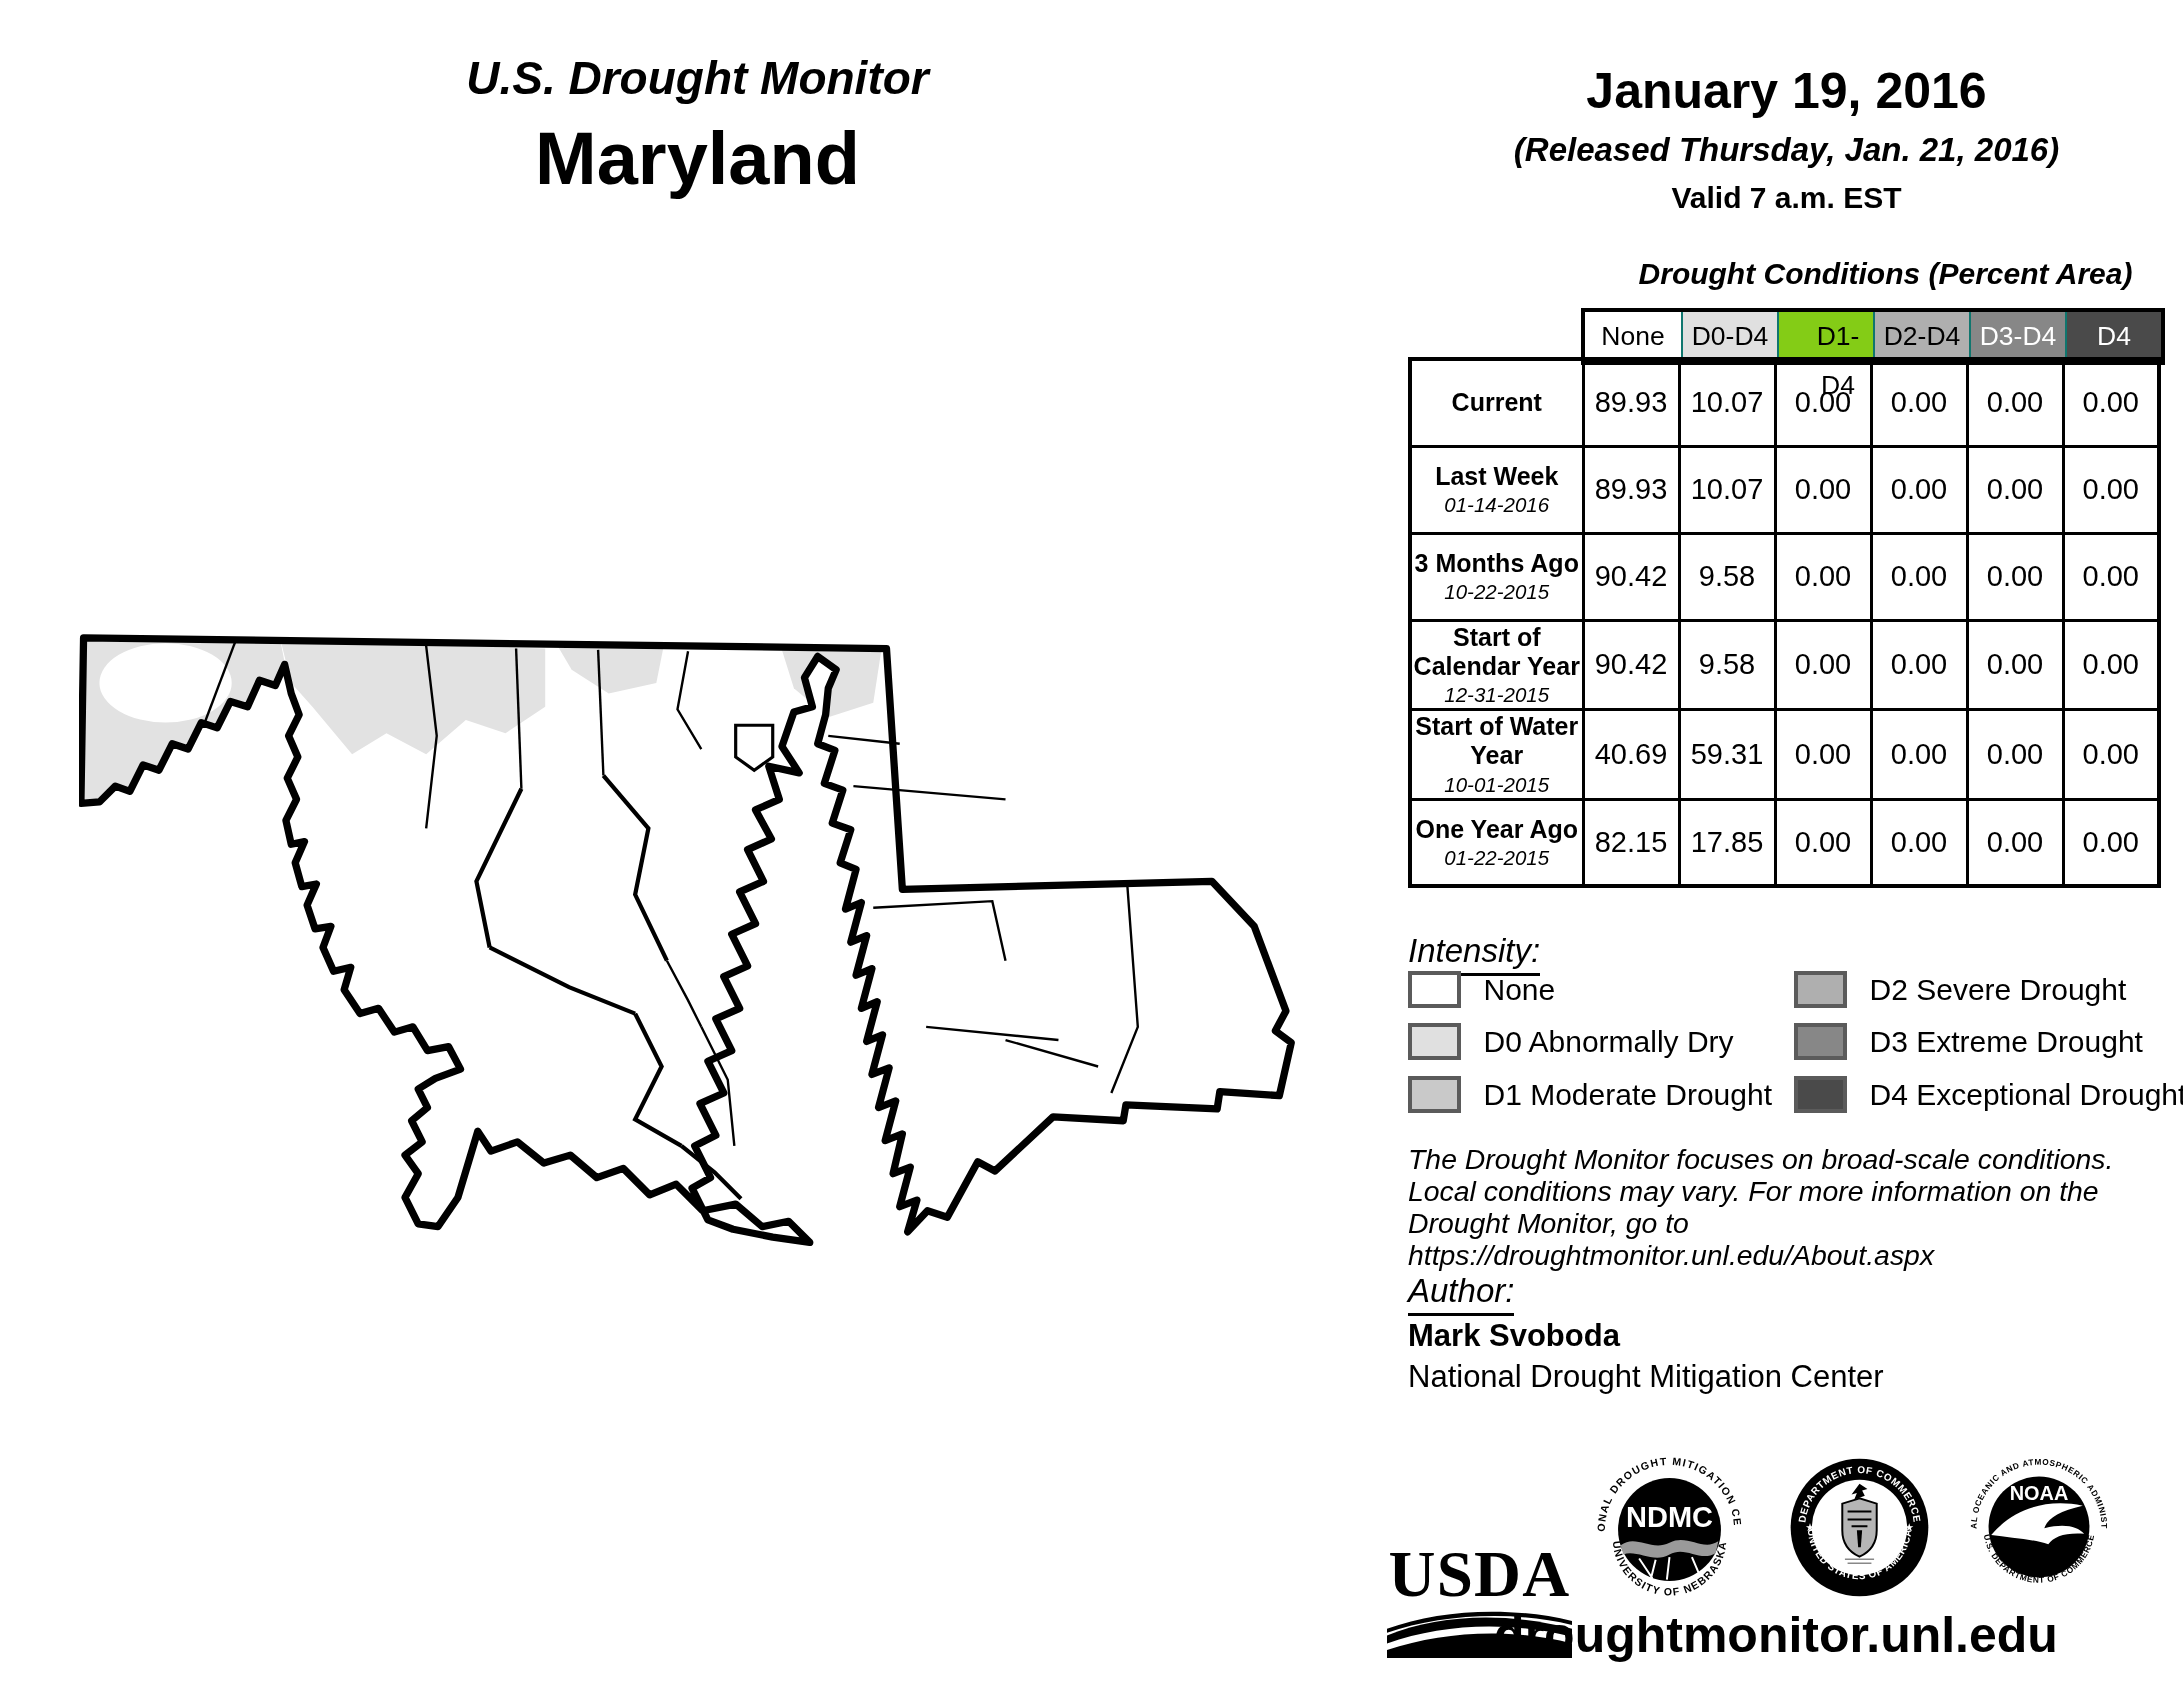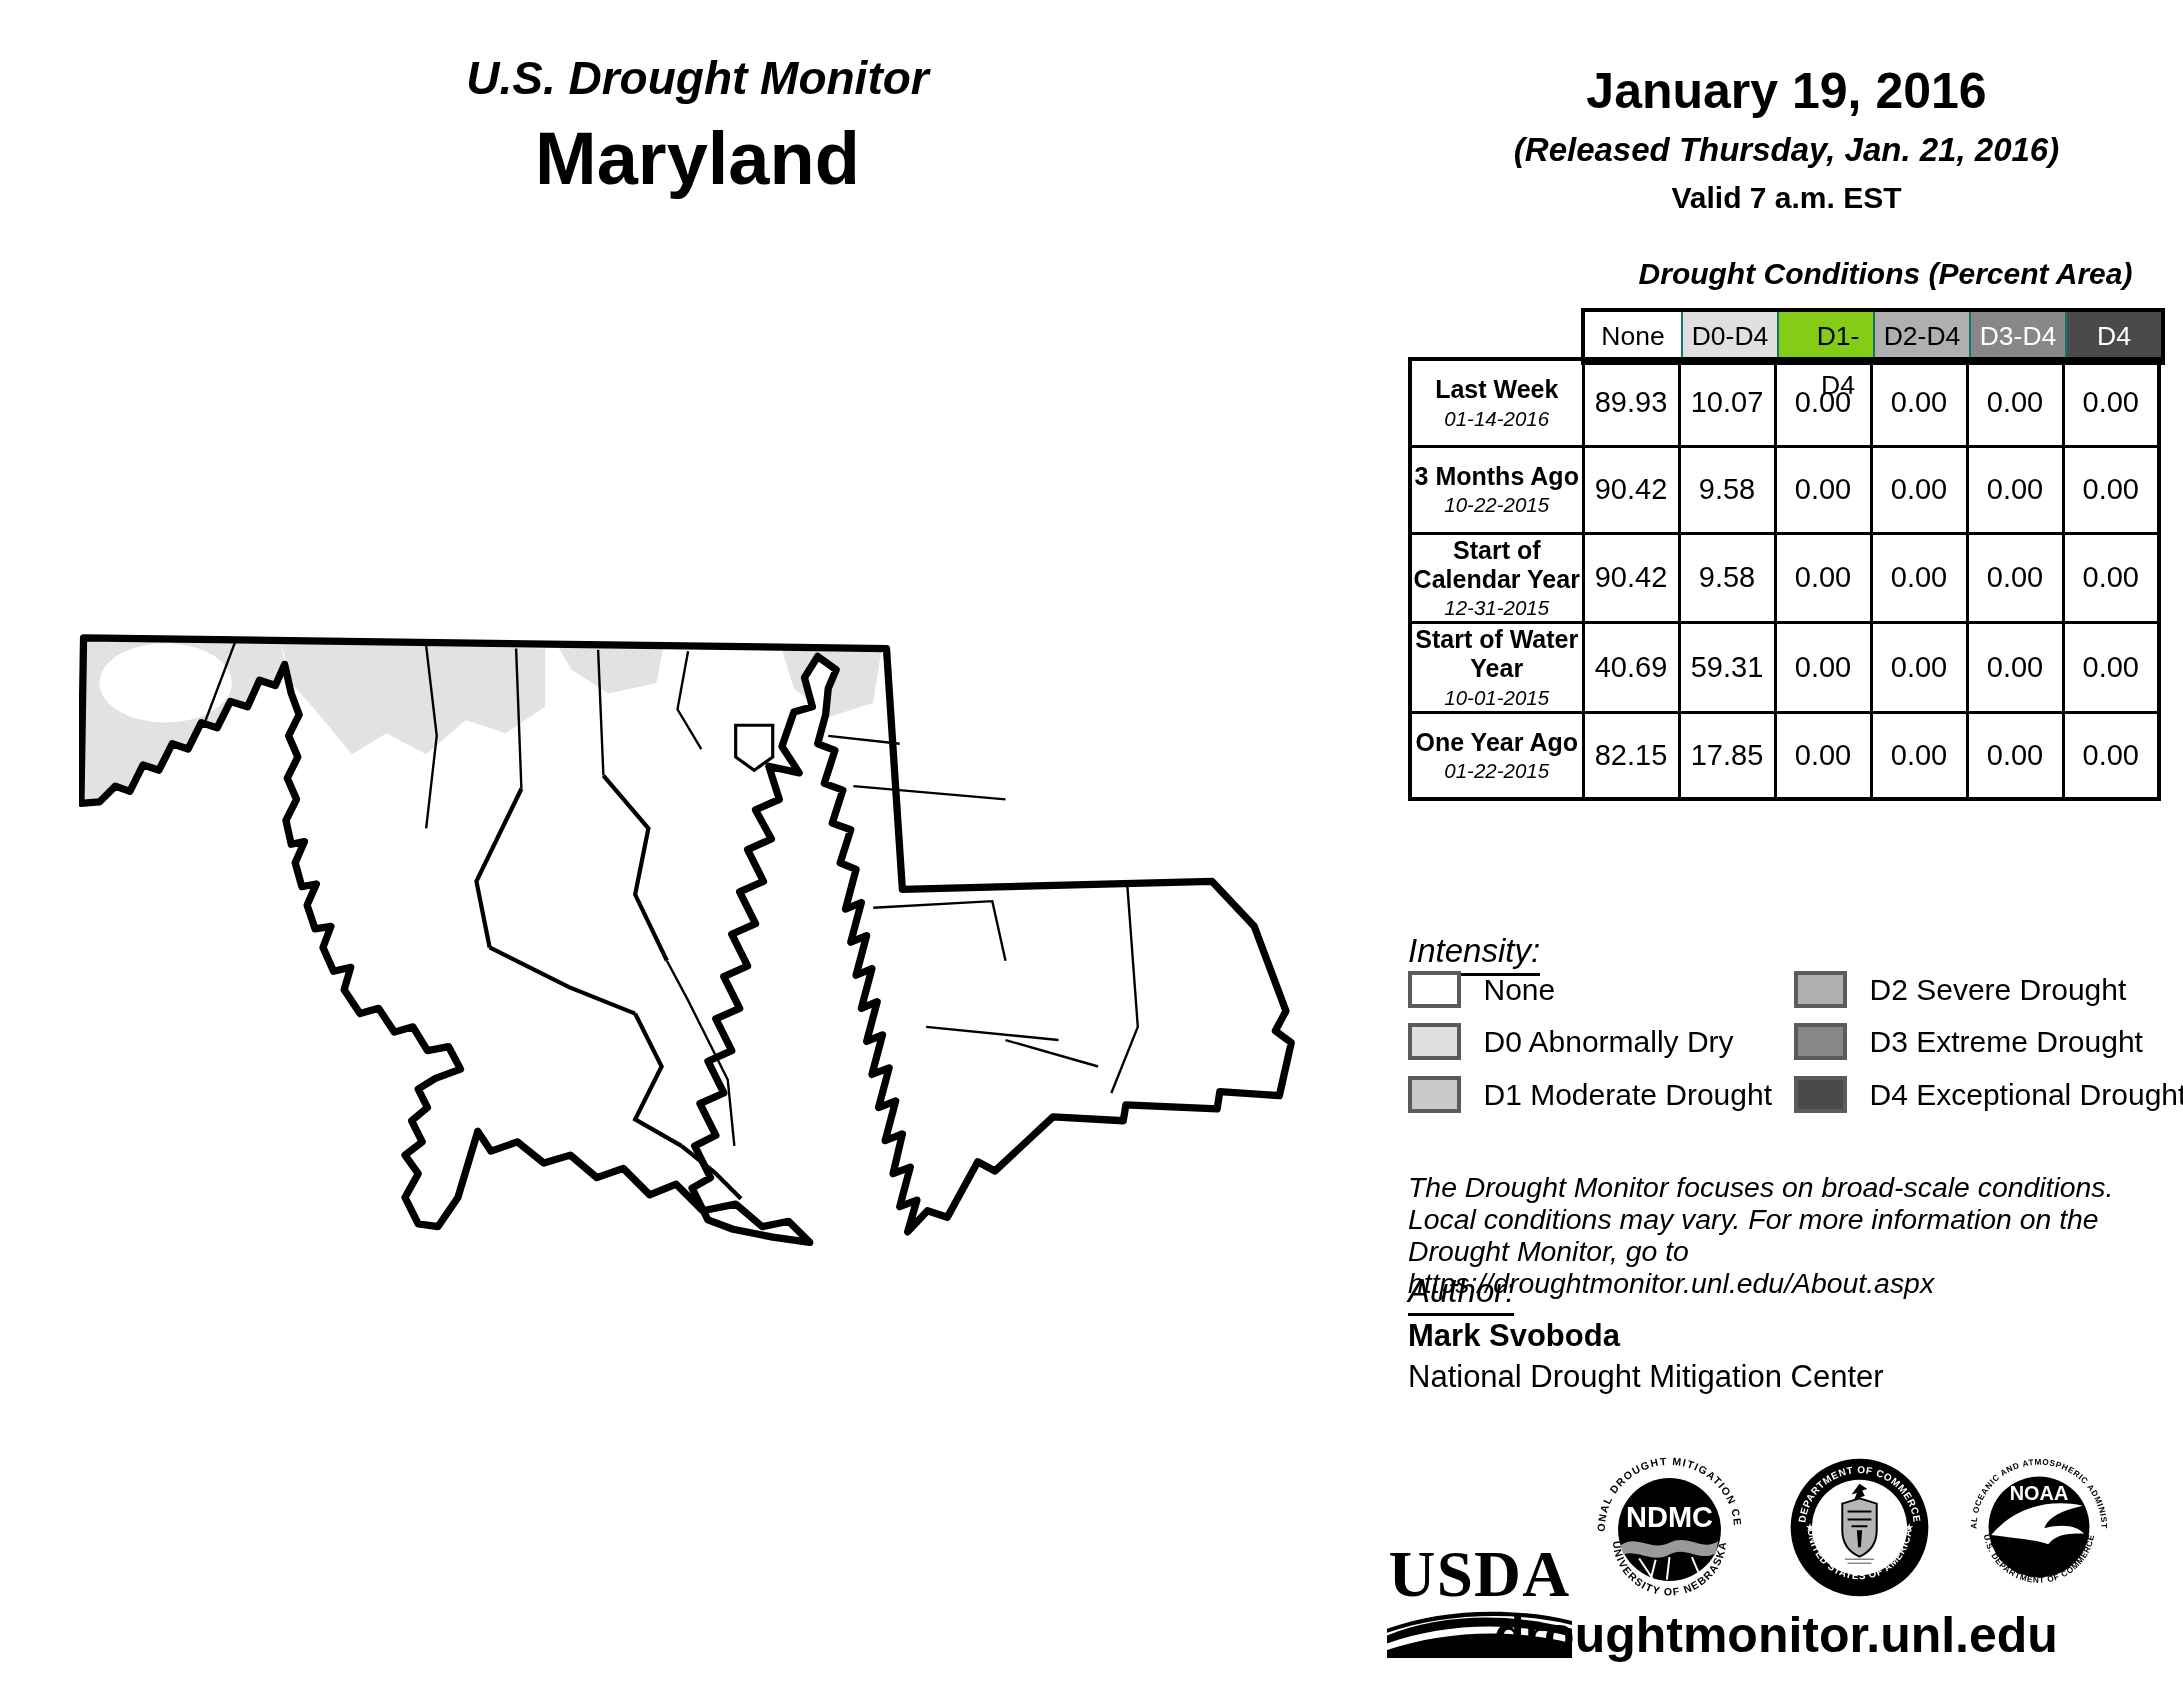--- a/index.html
+++ b/index.html
@@ -35,21 +35,21 @@
   .row-date{font-size:20.5px;font-style:italic;line-height:24px;margin-top:2.6px;}
 
   
   .intensity-head{left:1408px;top:932px;font-size:33px;font-style:italic;
                   border-bottom:3.3px solid #000;padding-bottom:2.6px;}
   .legend-item{position:absolute;display:flex;align-items:center;}
   .swatch{width:53px;height:37px;border:4px solid #5b5b5b;box-sizing:border-box;}
   .legend-label{font-size:30px;margin-left:22.5px;white-space:nowrap;}
 
   
-  .disclaimer{left:1408px;top:1143px;font-size:28.4px;font-style:italic;line-height:32px;margin-top:28px;}
+  .disclaimer{left:1408px;top:1143px;font-size:28.4px;font-style:italic;line-height:32px;}
   .author-head{left:1408px;top:1272px;font-size:33px;font-style:italic;
                border-bottom:3.3px solid #000;padding-bottom:3px;}
   .author-name{left:1408px;top:1317px;font-size:31px;line-height:37px;font-weight:bold;}
   .author-org{left:1408px;top:1358px;font-size:31px;line-height:37px;}
 
   
   .usda{left:1387px;top:1544px;width:185px;text-align:center;}
   .usda-word{font-family:"Liberation Serif",serif;font-weight:bold;font-size:65px;
              letter-spacing:1.3px;line-height:61px;}
   .logo-svg{position:absolute;}
@@ -154,20 +154,31 @@
   <div class="hdr-cell hdr-light" style="background-color: #84cc16; padding-left: 24px;">D1-D4</div>
   <div class="hdr-cell hdr-light" style="background-color: rgb(175, 175, 175);">D2-D4</div>
   <div class="hdr-cell hdr-dark" style="background-color: rgb(135, 135, 135);">D3-D4</div>
   <div class="hdr-cell hdr-dark" style="background-color: rgb(74, 74, 74);">D4</div>
 </div>
 
 <table class="abs dm">
   <tbody>
     <tr>
       <td class="lbl">
+          <div class="row-label">Current</div>
+        </td>
+      <td class="val">89.93</td>
+      <td class="val">10.07</td>
+      <td class="val">0.00</td>
+      <td class="val">0.00</td>
+      <td class="val">0.00</td>
+      <td class="val">0.00</td>
+    </tr>
+    <tr>
+      <td class="lbl">
         <div class="row-label">Last Week</div>
         <div class="row-date">01-14-2016</div>
       </td>
       <td class="val">89.93</td>
       <td class="val">10.07</td>
       <td class="val">0.00</td>
       <td class="val">0.00</td>
       <td class="val">0.00</td>
       <td class="val">0.00</td>
     </tr>

